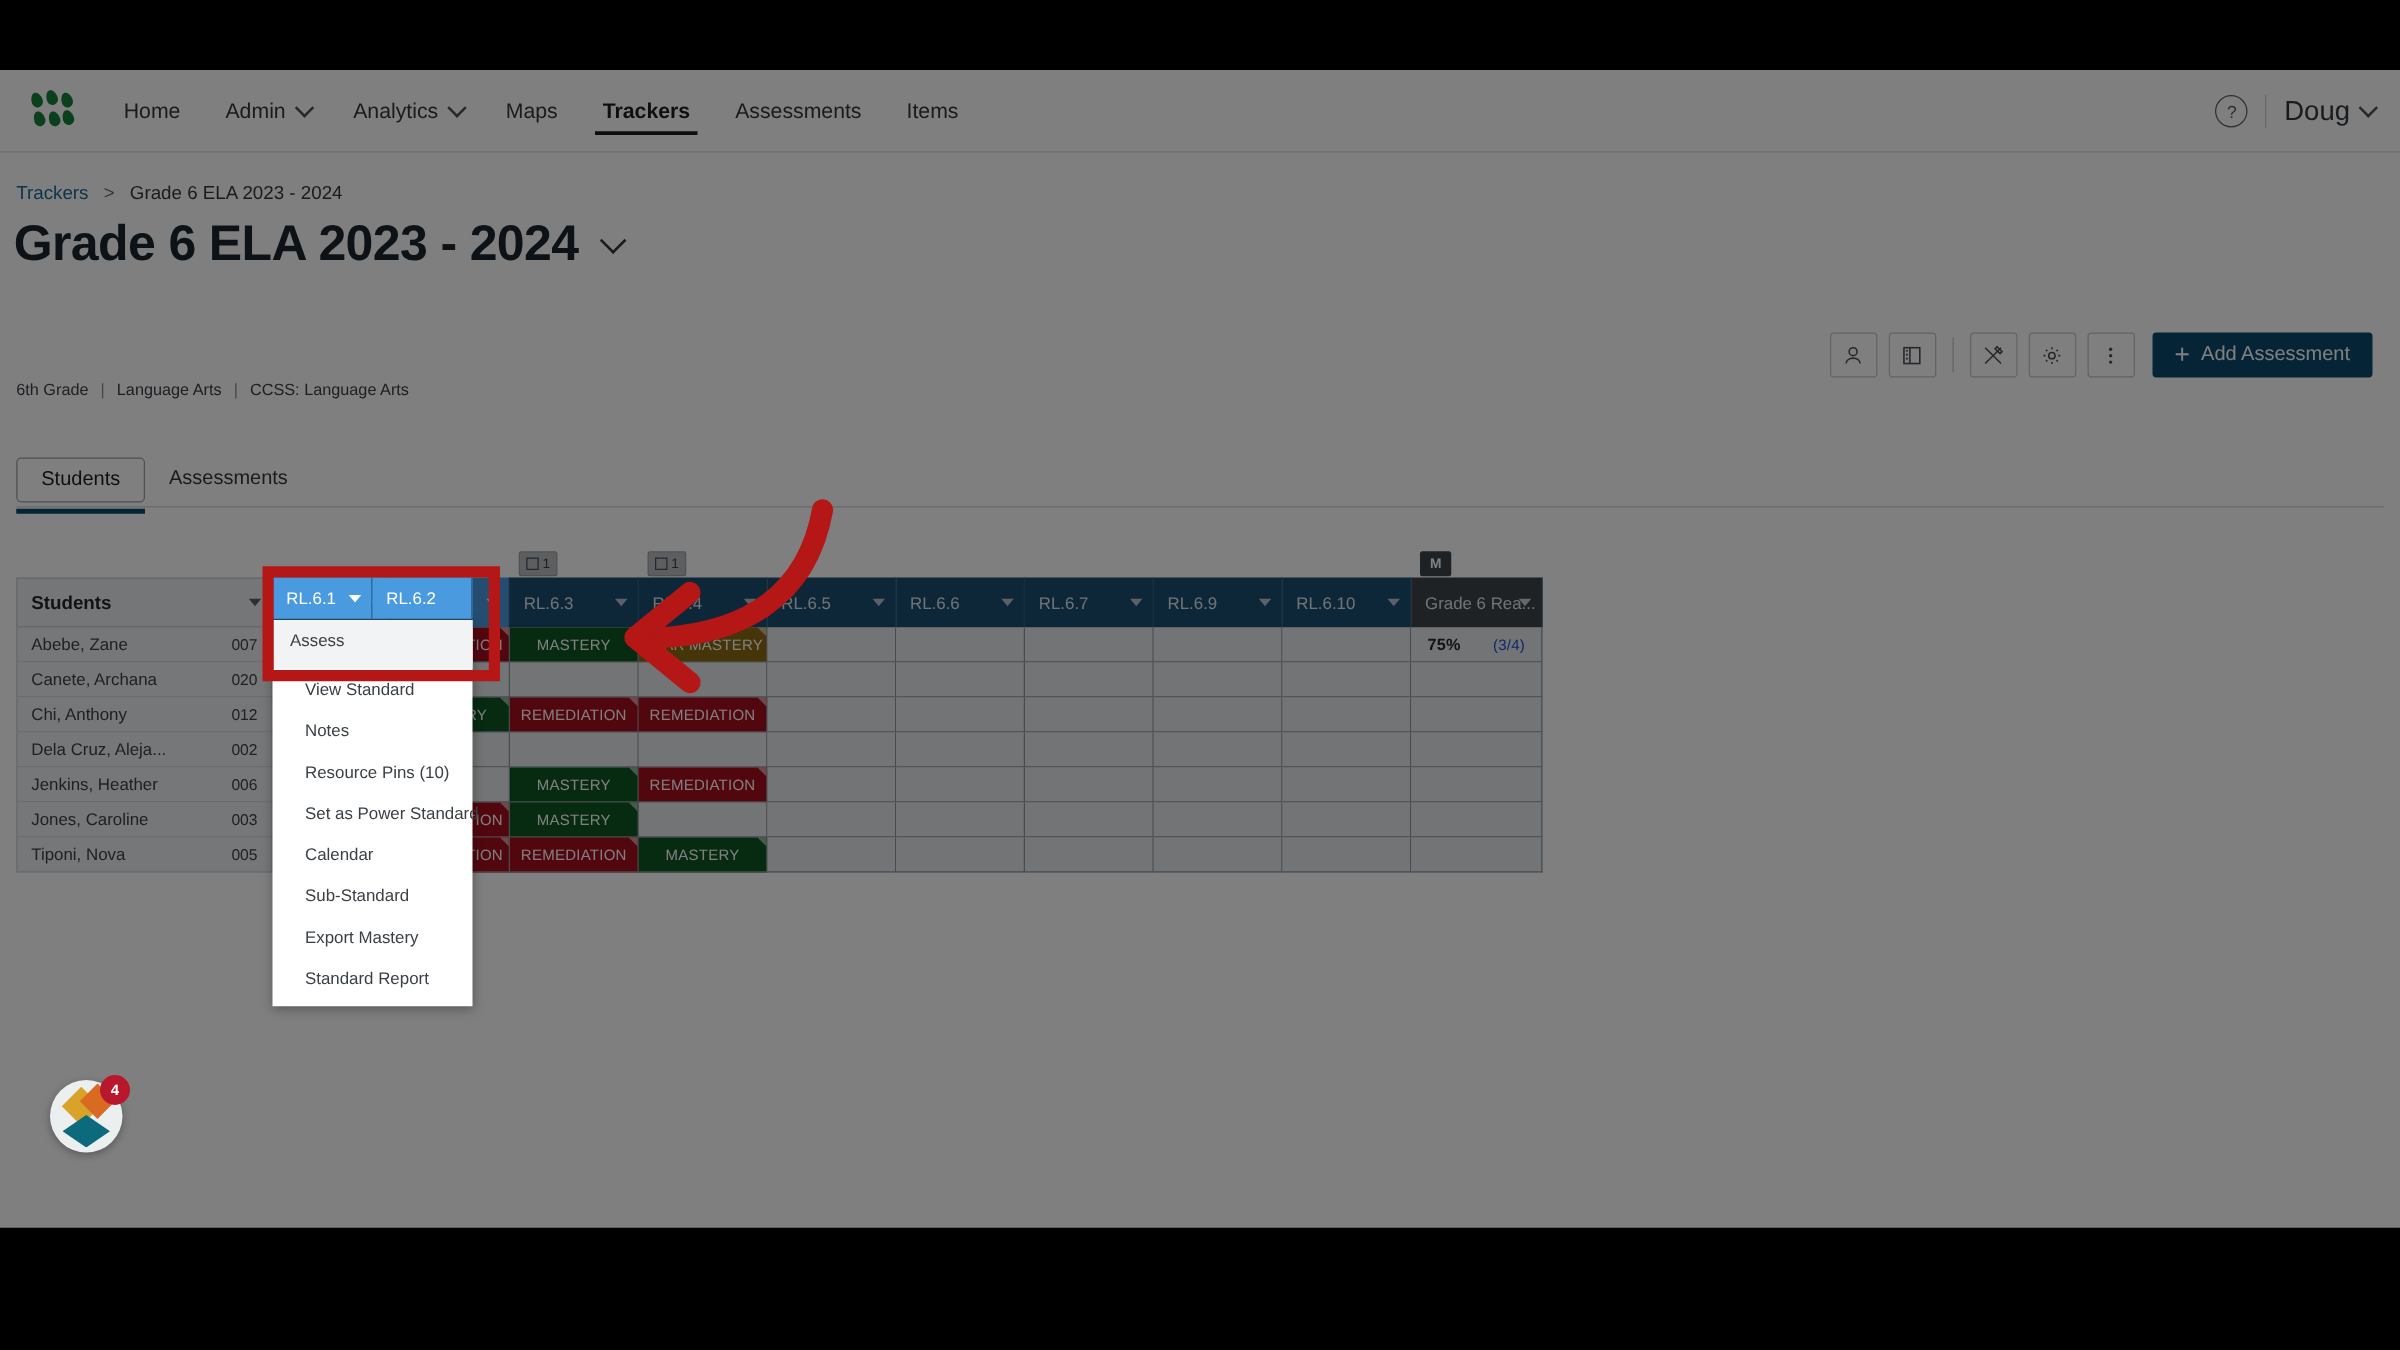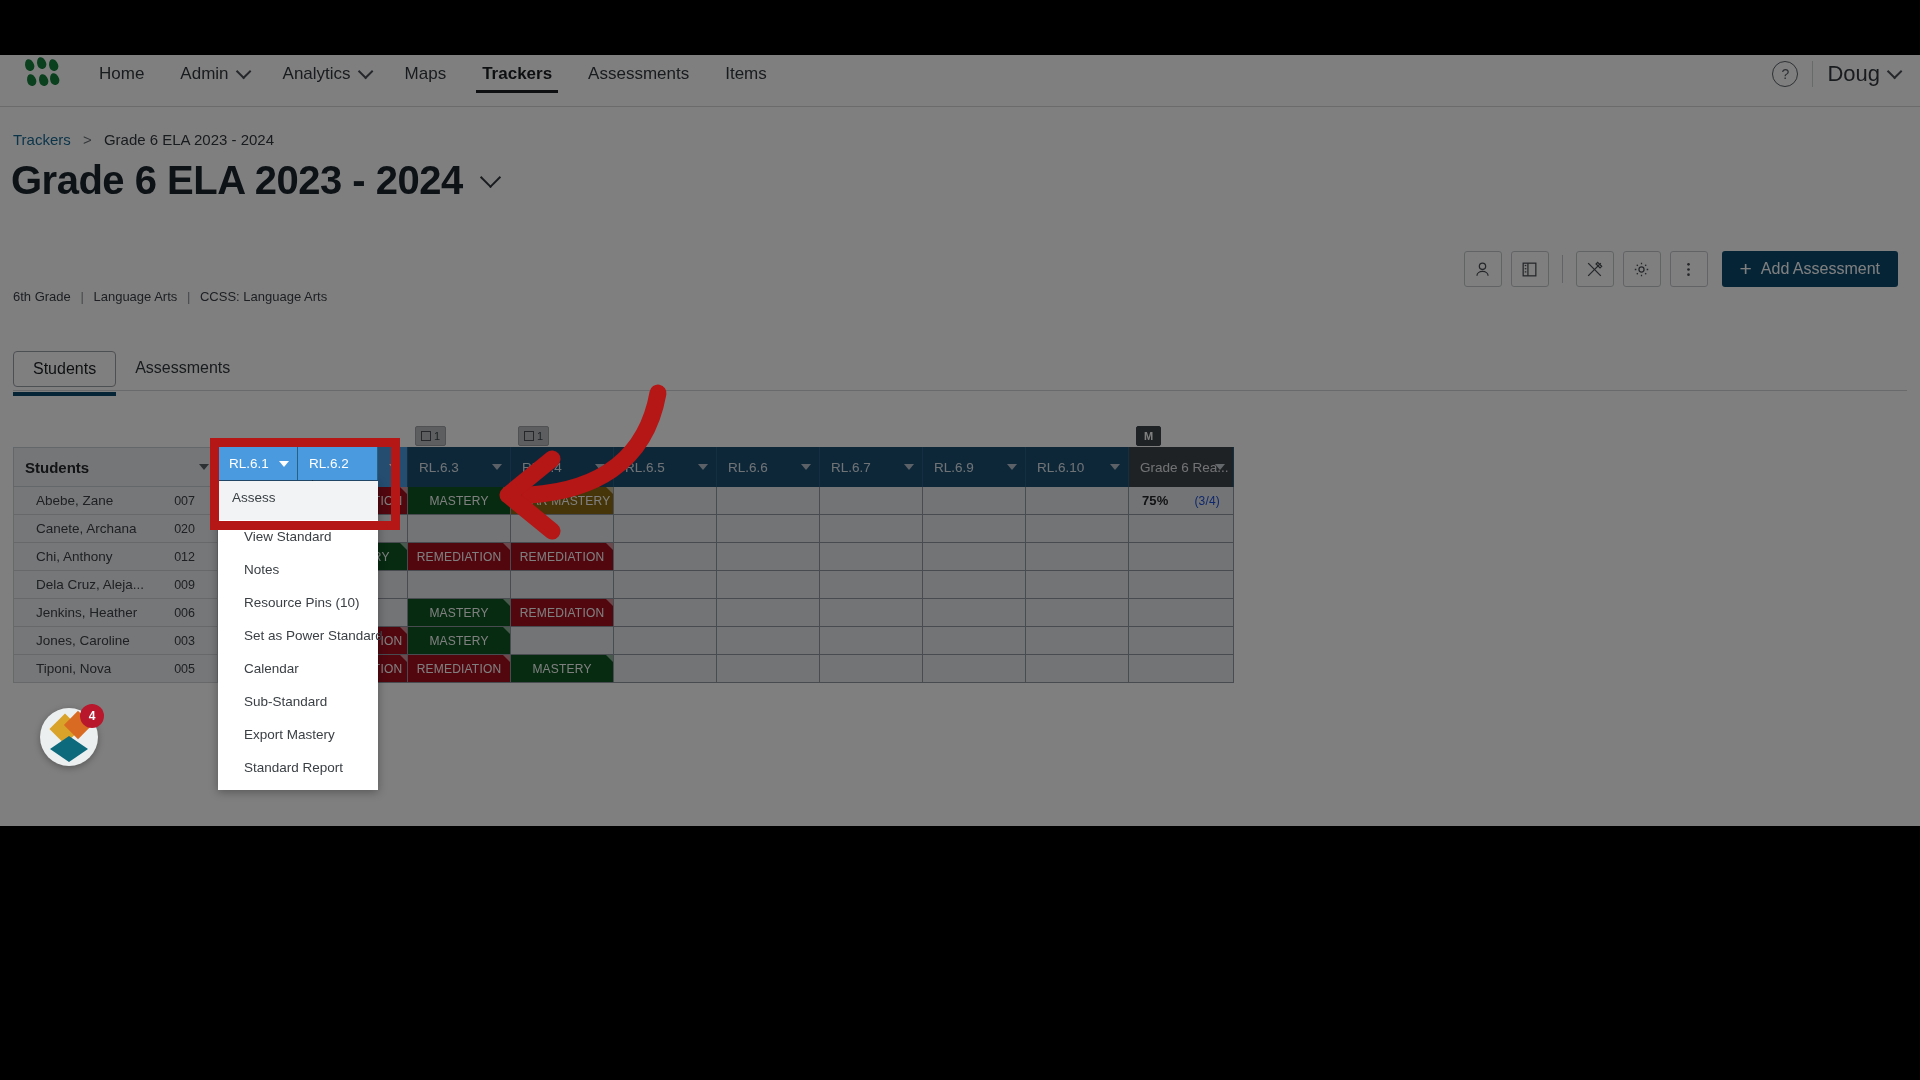--- a/index.html
+++ b/index.html
@@ -1,19 +1,19 @@
 <!DOCTYPE html>
 <html><head>
 <meta charset="utf-8">
 <style>
   html,body{margin:0;padding:0;background:#000;}
   body{width:1920px;height:1080px;overflow:hidden;font-family:"Liberation Sans",sans-serif;}
 
   
-  #page{position:absolute;left:0;top:41px;width:1920px;height:785px;background:#ffffff;overflow:hidden;}
+  #page{position:absolute;left:0;top:56px;width:1920px;height:926px;background:#ffffff;overflow:hidden;}
   
   #scrim{position:absolute;left:0;top:0;width:1920px;height:970px;background:rgba(0,0,0,.50);z-index:50;pointer-events:none;}
   .letterbox{position:absolute;left:0;width:1920px;height:55px;background:#000;z-index:200;}
   #lb-top{top:0;}
   #lb-bot{bottom:0;}
 
   
   #navbar{position:absolute;left:0;top:0;width:1920px;height:65px;background:#fff;border-bottom:1px solid #d6d6d6;display:flex;align-items:center;}
   #logo{margin-left:25px;width:34px;height:30px;position:relative;}
   .dot{position:absolute;width:9px;height:12px;background:#14803c;border-radius:50% 50% 50% 50%/60% 60% 40% 40%;}
@@ -59,21 +59,21 @@
   .hcell.studentcol .hc{border-top-color:#5a6067;}
   .hcell.hl{background:#4a9ae0;color:#fff;}
   .hcell.hl .hc{border-top-color:#fff;}
   .hcell.agg{background:#3e4449;color:#e2e5e8;}
   .hcell.agg .hc{border-top-color:#cbd0d4;}
   .badge{position:absolute;top:-21px;left:7px;background:#b9bcbf;border:1px solid #9fa3a7;color:#3c4146;font-size:11px;line-height:14px;padding:2px 5px;border-radius:2px;display:flex;align-items:center;gap:3px;}
   .badge .sq{width:8px;height:8px;border:1.5px solid #4a4f54;display:inline-block;}
   .badge.mbadge{background:#3e4449;border-color:#3e4449;color:#fff;font-weight:bold;padding:2px 7px;}
 
   .grow{display:flex;height:28px;}
-  .scell{background:#eceff1;border:1px solid #ccd1d5;border-top:none;box-sizing:border-box;display:flex;align-items:center;justify-content:space-between;padding:0 22px;font-size:13.5px;color:#3c4146;}
+  .scell{background:#eceff1;border:1px solid #ccd1d5;border-top:none;box-sizing:border-box;display:flex;align-items:center;justify-content:space-between;padding:0 11px;font-size:13.5px;color:#3c4146;}
   .scell .sid{font-size:12.5px;color:#3c4146;}
   .dcell{border-right:1px solid #9096a0;border-bottom:1px solid #9096a0;box-sizing:border-box;display:flex;align-items:center;justify-content:center;font-size:12px;color:#fff;letter-spacing:.2px;position:relative;background:#e6e9eb;}
   .dcell.mastery{background:#0d5622;}
   .dcell.remediation{background:#a50f1e;}
   .dcell.near{background:#8a6a12;}
   .dcell.empty{background:#e6e9eb;}
   .dcell .corner{position:absolute;right:0;top:0;width:0;height:0;border-top:7px solid rgba(255,255,255,.55);border-left:7px solid transparent;}
   .dcell.agg{background:#e6e9eb;color:#23272b;font-size:13px;justify-content:space-around;}
   .dcell.agg b{font-weight:bold;}
   .dcell.agg i{font-style:normal;color:#1d4ed8;font-size:12px;}
@@ -342,21 +342,21 @@
           <div class="dcell empty" style="width: 103px;"></div>
           <div class="dcell empty" style="width: 103px;"></div>
           <div class="dcell empty" style="width: 103px;"></div>
           <div class="dcell empty" style="width: 103px;"></div>
           <div class="dcell empty" style="width: 103px;"></div>
           <div class="dcell agg" style="width: 105px;"></div>
         </div>
         <div class="grow">
           <div class="scell" style="width: 205px;">
             <span>Dela Cruz, Aleja...</span>
-            <span class="sid">009</span>
+            <span class="sid">002</span>
           </div>
           <div class="dcell empty" style="width: 95px;"></div>
           <div class="dcell empty" style="width: 95px;"></div>
           <div class="dcell empty" style="width: 103px;"></div>
           <div class="dcell empty" style="width: 103px;"></div>
           <div class="dcell empty" style="width: 103px;"></div>
           <div class="dcell empty" style="width: 103px;"></div>
           <div class="dcell empty" style="width: 103px;"></div>
           <div class="dcell empty" style="width: 103px;"></div>
           <div class="dcell empty" style="width: 103px;"></div>

